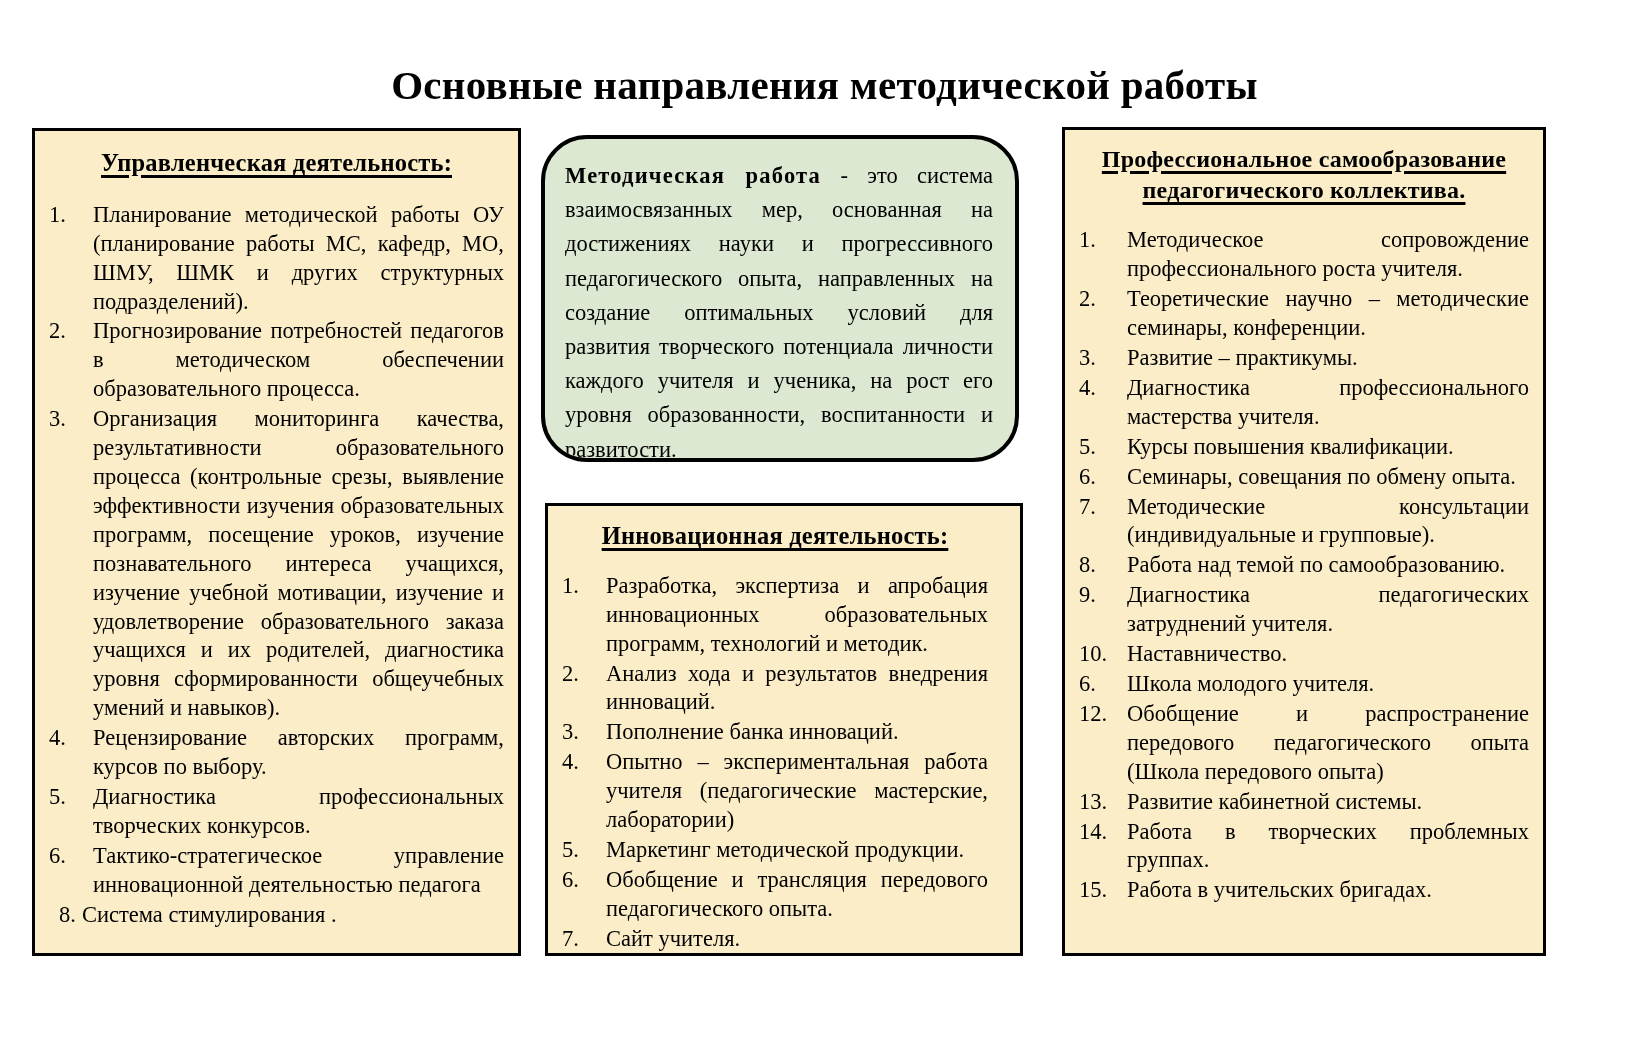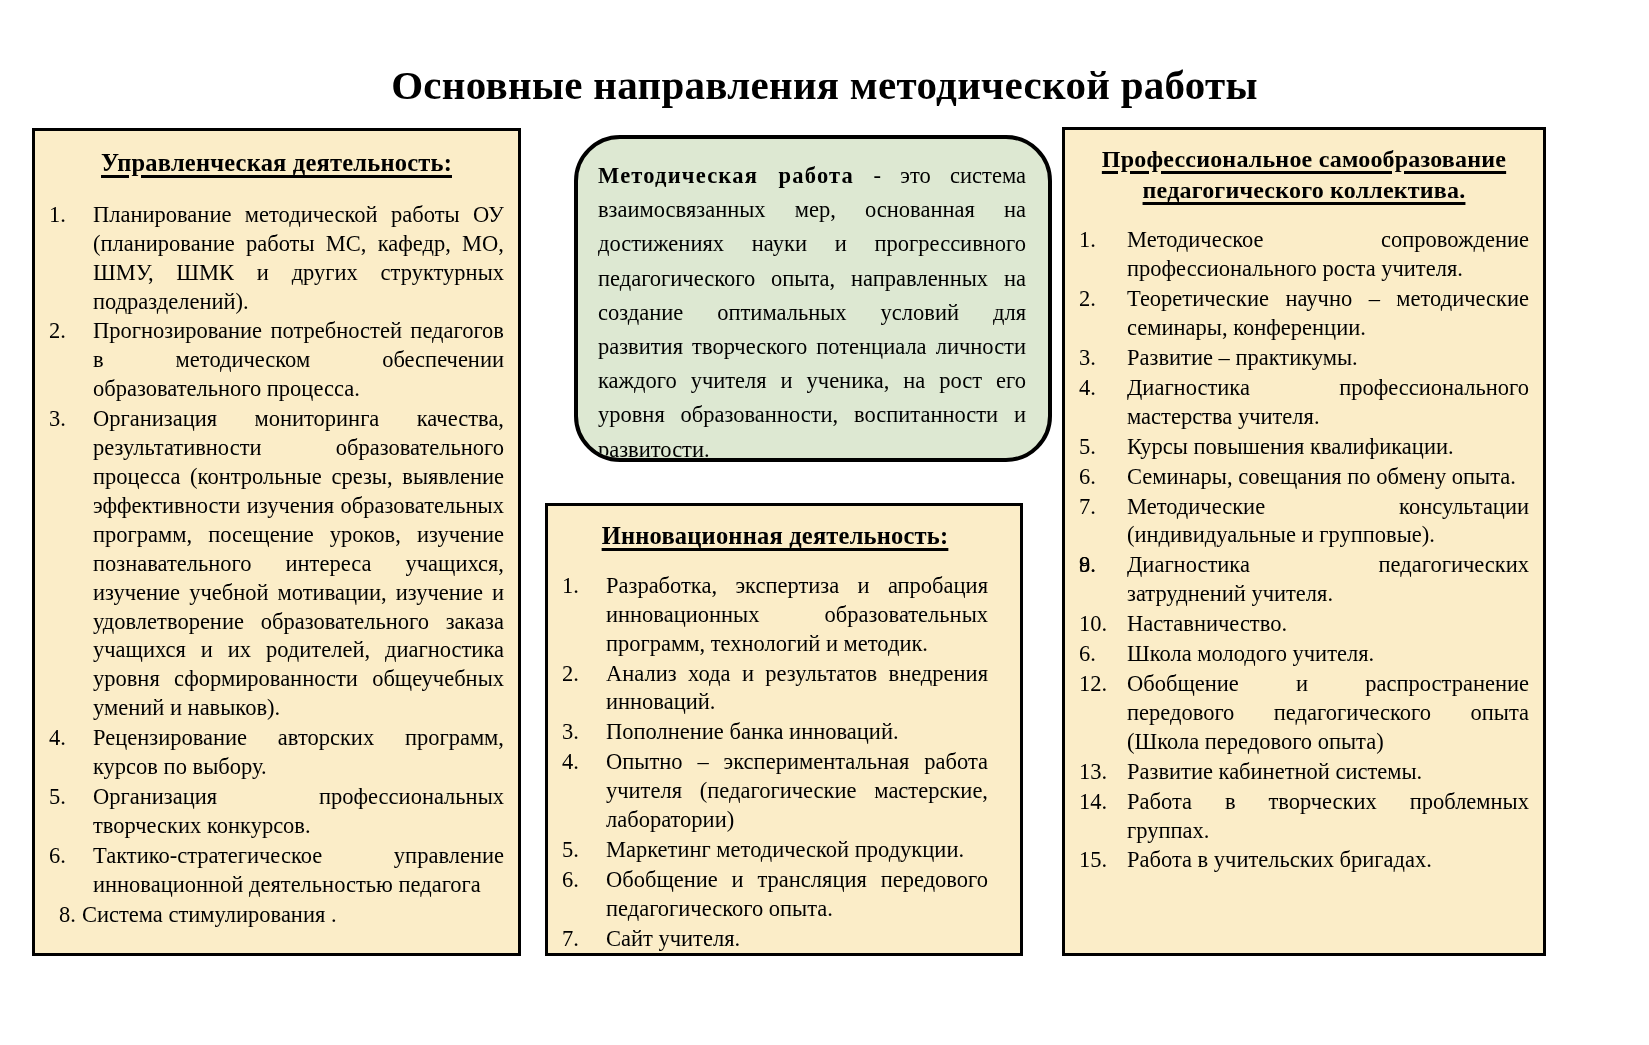--- a/index.html
+++ b/index.html
@@ -66,21 +66,21 @@
     left: 1062px;
     top: 127px;
     width: 484px;
     height: 829px;
     padding: 14px 14px 10px 14px;
   }
 
   .panel-green {
     position: absolute;
     box-sizing: border-box;
-    left: 574px;
+    left: 541px;
     top: 135px;
     width: 478px;
     height: 327px;
     background: #dde8d2;
     border: 4px solid #000000;
     border-radius: 46px;
     padding: 20px 22px 14px 20px;
     overflow: hidden;
   }
 
@@ -172,21 +172,21 @@
 
   <h1 class="page-title">Основные направления  методической работы</h1>
 
   <section class="panel panel-left" style="background: rgb(251, 237, 200); border-color: rgb(0, 0, 0);">
     <div class="panel-heading">Управленческая деятельность:</div>
     <ol class="numlist" id="list-management">
         <li><span class="num">1.</span><span class="txt">Планирование методической работы ОУ (планирование работы МС, кафедр, МО, ШМУ, ШМК  и других структурных подразделений).</span></li>
         <li><span class="num">2.</span><span class="txt">Прогнозирование потребностей педагогов в методическом обеспечении образовательного процесса.</span></li>
         <li><span class="num">3.</span><span class="txt">Организация мониторинга качества, результативности образовательного процесса (контрольные срезы, выявление эффективности изучения образовательных программ, посещение уроков, изучение познавательного интереса учащихся, изучение учебной мотивации, изучение и удовлетворение образовательного заказа учащихся и их родителей, диагностика уровня сформированности общеучебных умений и навыков).</span></li>
         <li><span class="num">4.</span><span class="txt">Рецензирование авторских программ, курсов по выбору.</span></li>
-        <li><span class="num">5.</span><span class="txt">Организация профессиональных творческих конкурсов.</span></li>
+        <li><span class="num">5.</span><span class="txt">Диагностика профессиональных творческих конкурсов.</span></li>
         <li><span class="num">6.</span><span class="txt">Тактико-стратегическое управление инновационной деятельностью педагога</span></li>
         <li class="flush"><span class="num">8.</span><span class="txt">Система стимулирования .</span></li>
       </ol>
   </section>
 
   <section class="panel-green" style="background: rgb(221, 232, 210); border-color: rgb(0, 0, 0);">
     <p class="def-text">
       <span class="def-term">Методическая работа</span><span> - это система взаимосвязанных мер,  основанная на достижениях науки и прогрессивного педагогического опыта, направленных на создание оптимальных условий для развития творческого потенциала личности каждого учителя и ученика, на рост его уровня образованности, воспитанности и развитости.</span>
     </p>
   </section>
@@ -207,21 +207,21 @@
   <section class="panel panel-right" style="background: rgb(251, 237, 200); border-color: rgb(0, 0, 0);">
     <div class="panel-heading">Профессиональное самообразование педагогического коллектива.</div>
     <ol class="numlist" id="list-selfeducation">
         <li><span class="num">1.</span><span class="txt">Методическое сопровождение профессионального роста учителя.</span></li>
         <li><span class="num">2.</span><span class="txt">Теоретические научно – методические семинары, конференции.</span></li>
         <li><span class="num">3.</span><span class="txt">Развитие – практикумы.</span></li>
         <li><span class="num">4.</span><span class="txt">Диагностика профессионального мастерства учителя.</span></li>
         <li><span class="num">5.</span><span class="txt">Курсы повышения квалификации.</span></li>
         <li><span class="num">6.</span><span class="txt">Семинары, совещания по обмену опыта.</span></li>
         <li><span class="num">7.</span><span class="txt">Методические консультации (индивидуальные  и групповые).</span></li>
-        <li><span class="num">8.</span></li>
+        <li><span class="num">8.</span><span class="txt">Работа над темой по самообразованию.</span></li>
         <li><span class="num">9.</span><span class="txt">Диагностика педагогических затруднений учителя.</span></li>
         <li><span class="num">10.</span><span class="txt">Наставничество.</span></li>
         <li><span class="num">6.</span><span class="txt">Школа молодого учителя.</span></li>
         <li><span class="num">12.</span><span class="txt">Обобщение и распространение передового педагогического опыта (Школа передового опыта)</span></li>
         <li><span class="num">13.</span><span class="txt">Развитие кабинетной системы.</span></li>
         <li><span class="num">14.</span><span class="txt">Работа в творческих проблемных группах.</span></li>
         <li><span class="num">15.</span><span class="txt">Работа в учительских бригадах.</span></li>
       </ol>
   </section>
 

